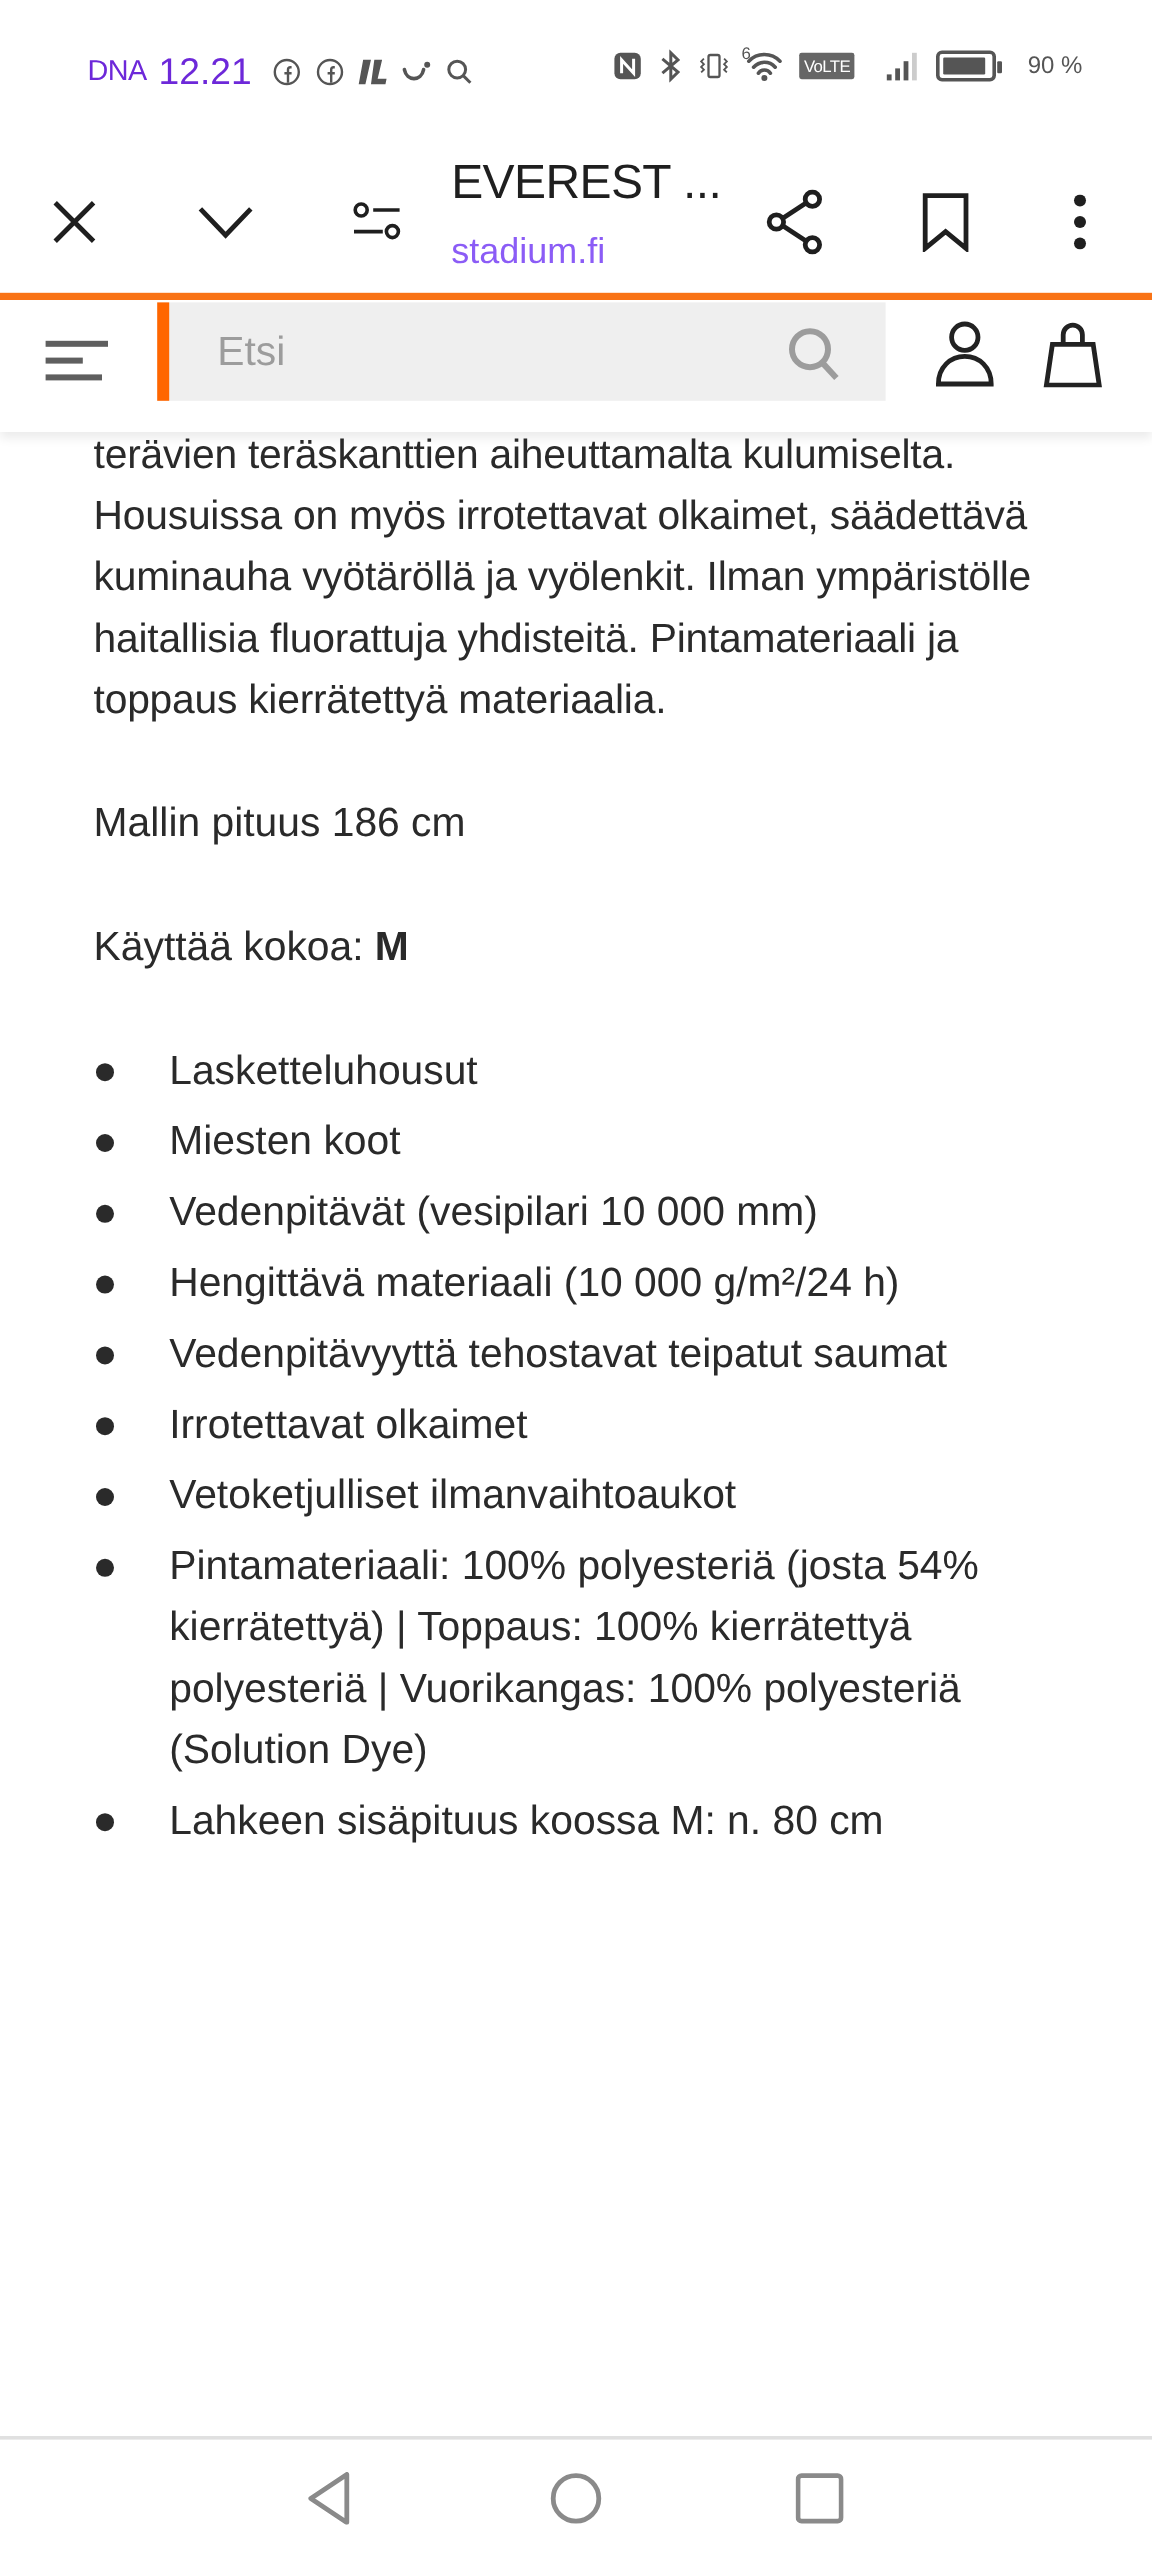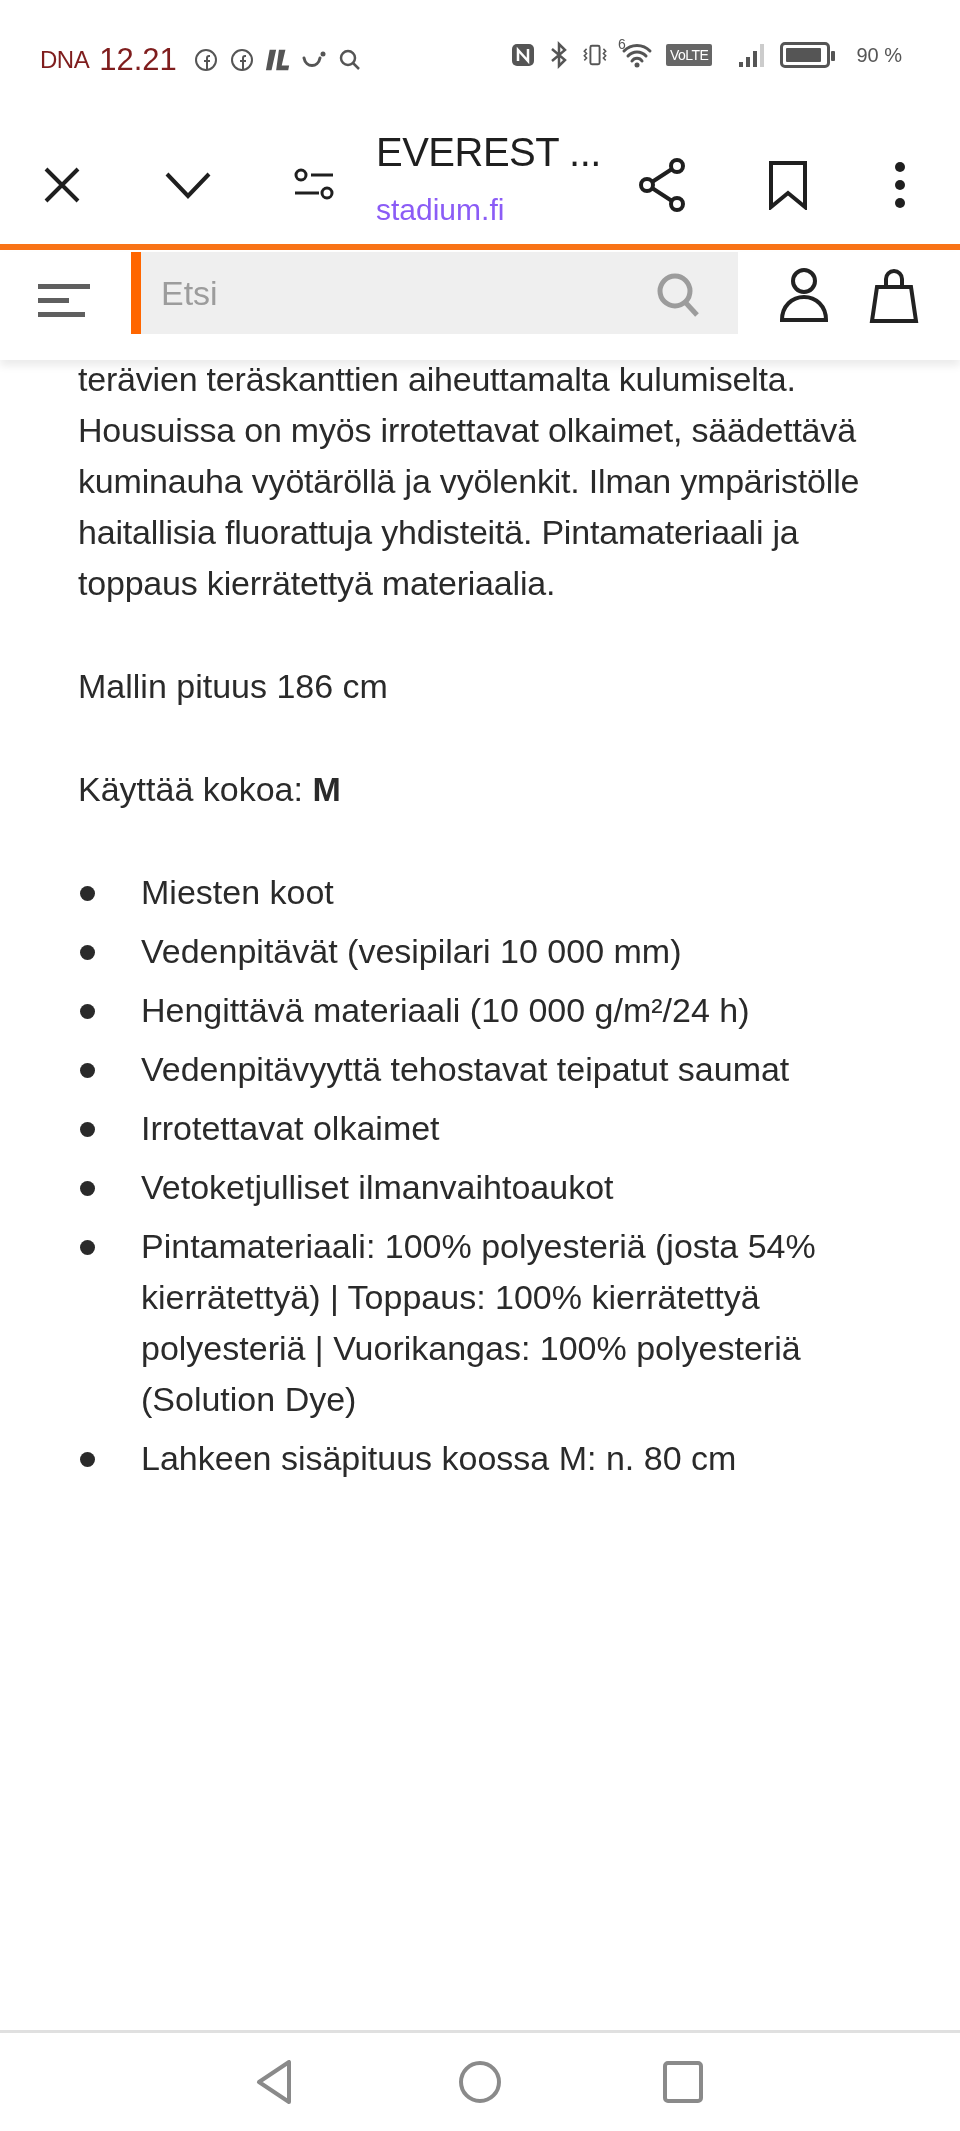--- a/index.html
+++ b/index.html
@@ -1,21 +1,21 @@
 <!DOCTYPE html>
 <html><head>
 <meta charset="utf-8">
 <style>
   * { box-sizing: border-box; margin: 0; padding: 0; }
   html, body { width: 960px; height: 2131px; background: #ffffff; overflow: hidden; }
   body { font-family: "Liberation Sans", "DejaVu Sans", sans-serif; color: #2b2b2b; position: relative; }
 
   
   .status-bar { position: absolute; top: 0; left: 0; width: 960px; height: 120px; background: #fff; }
-  .sb-left { position: absolute; left: 40px; top: 42px; display: flex; align-items: center; gap: 10px; color: #7f1d1d; }
+  .sb-left { position: absolute; left: 73px; top: 42px; display: flex; align-items: center; gap: 10px; color: #6d28d9; }
   .sb-carrier { font-size: 24px; letter-spacing: -0.5px; }
   .sb-time { font-size: 31px; margin-right: 6px; }
   .sb-ico { width: 26px; height: 26px; display: inline-flex; align-items: center; justify-content: center; color: #555; }
   .sb-right { position: absolute; right: 58px; top: 42px; display: flex; align-items: center; gap: 10px; color: #555; }
   .volte { background: #666; color: #fff; font-size: 14px; font-weight: normal; padding: 3px 4px; border-radius: 2px; letter-spacing: -0.5px; }
   .battery { width: 50px; height: 26px; border: 3px solid #555; border-radius: 5px; position: relative; padding: 3px; }
   .battery::after { content: ""; position: absolute; right: -8px; top: 6px; width: 4px; height: 10px; background: #555; border-radius: 1px; }
   .battery-fill { width: 90%; height: 100%; background: #555; border-radius: 1px; }
   .sb-battery-pct { font-size: 20px; margin-left: 16px; }
 
@@ -24,21 +24,21 @@
   .bb-btn { position: absolute; top: 0; height: 130px; width: 80px; display: flex; align-items: center; justify-content: center; }
   .bb-title-wrap { position: absolute; left: 376px; top: 10px; width: 250px; }
   .bb-title { font-size: 40px; color: #1f1f1f; white-space: nowrap; letter-spacing: -0.5px; }
   .bb-url { font-size: 30px; color: #8b5cf6; margin-top: 18px; }
 
   
   .site-header { position: absolute; top: 252px; left: 0; width: 960px; height: 108px; background: #fff; box-shadow: 0 6px 8px rgba(0,0,0,0.08); z-index: 2; }
   .menu-btn { position: absolute; left: 36px; top: 16px; width: 60px; height: 60px; }
   .menu-btn span { position: absolute; left: 2px; height: 5px; background: #5f5f5f; }
   .search-box { position: absolute; left: 131px; top: 0; width: 607px; height: 82px; background: #efefef; border-left: 10px solid #ff6600; display: flex; align-items: center; }
-  .search-input { border: none; background: transparent; font-size: 34px; color: #4c1d95; padding-left: 20px; width: 500px; outline: none; font-family: "Liberation Sans", sans-serif; }
+  .search-input { border: none; background: transparent; font-size: 34px; color: #4c1d95; padding-left: 40px; width: 500px; outline: none; font-family: "Liberation Sans", sans-serif; }
   .search-input::placeholder { color: #9c9c9c; }
   .search-icon { position: absolute; right: 38px; top: 20px; }
   .hdr-icon { position: absolute; top: 8px; width: 60px; height: 70px; display: flex; align-items: center; justify-content: center; }
 
   
   .content { position: absolute; top: 354px; left: 78px; width: 820px; font-size: 34px; line-height: 51px; color: #2a2a2a; }
   .para { letter-spacing: -0.2px; }
   .eco { position: relative; margin-top: 40px; padding-left: 79px; }
   .eco-icon { position: absolute; left: 0; top: 72px; width: 54px; height: 54px; background: #43c443; border-radius: 8px; display: flex; align-items: center; justify-content: center; }
   .eco-text { display: block; }
@@ -206,20 +206,21 @@
 </div>
 
 <div class="content">
   <p class="para">terävien teräskanttien aiheuttamalta kulumiselta. Housuissa on myös irrotettavat olkaimet, säädettävä kuminauha vyötäröllä ja vyölenkit. Ilman ympäristölle haitallisia fluorattuja yhdisteitä. Pintamateriaali ja toppaus kierrätettyä materiaalia.</p>
 
 
   <p class="info-line">Mallin pituus 186 cm</p>
   <p class="info-line"><span>Käyttää kokoa:</span> <b>M</b></p>
 
   <ul class="features">
+    <li>Lasketteluhousut</li>
     <li>Miesten koot</li>
     <li>Vedenpitävät (vesipilari 10 000 mm)</li>
     <li>Hengittävä materiaali (10 000 g/m²/24 h)</li>
     <li>Vedenpitävyyttä tehostavat teipatut saumat</li>
     <li>Irrotettavat olkaimet</li>
     <li>Vetoketjulliset ilmanvaihtoaukot</li>
     <li>Pintamateriaali: 100% polyesteriä (josta 54% kierrätettyä) | Toppaus: 100% kierrätettyä polyesteriä | Vuorikangas: 100% polyesteriä (Solution Dye)</li>
     <li>Lahkeen sisäpituus koossa M: n. 80 cm</li>
   </ul>
 </div>

